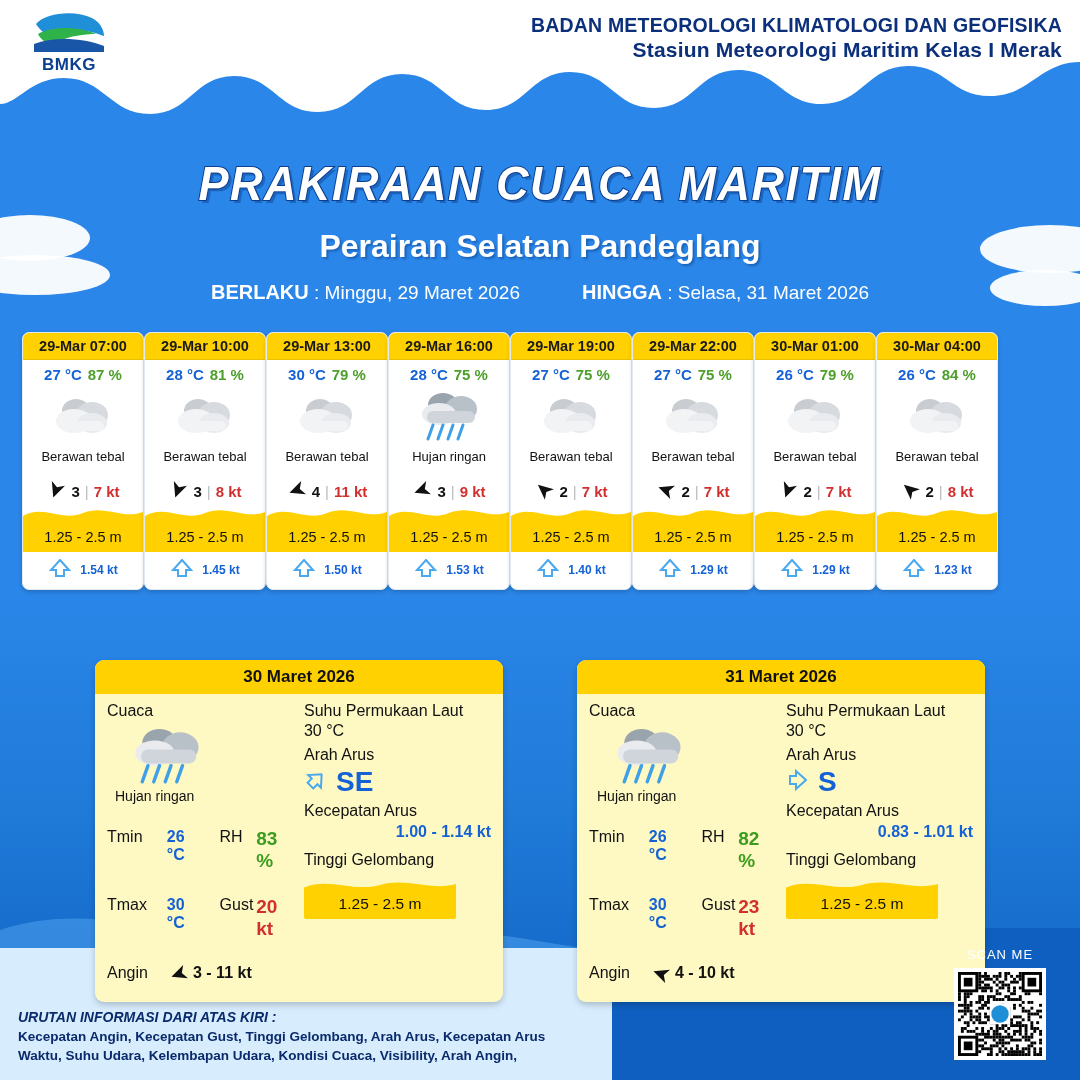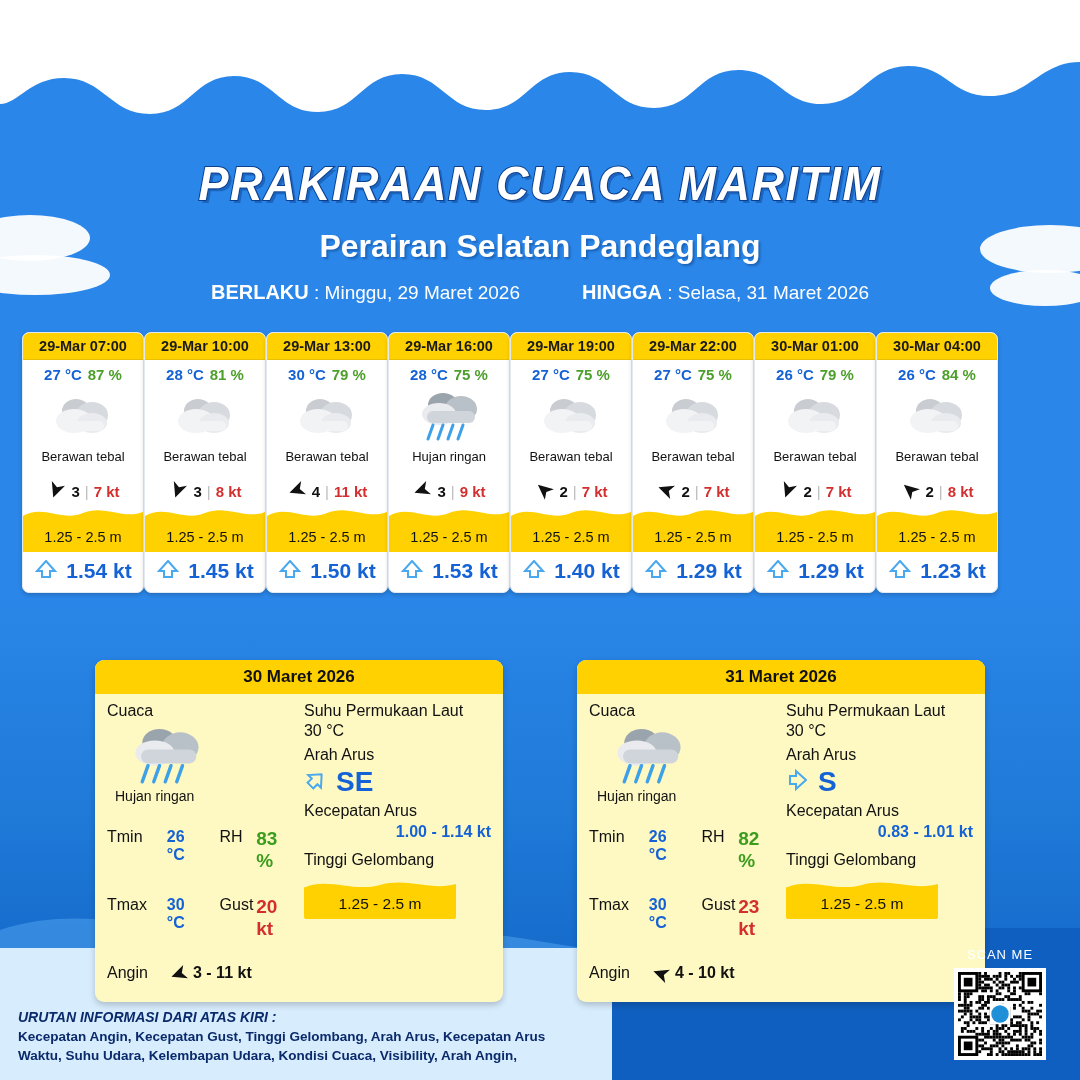--- a/index.html
+++ b/index.html
@@ -92,21 +92,21 @@
   }
   .card-wave-band .crest {
     position:absolute; left:0; right:0; bottom:30px; height:18px;
   }
   .card-wave-text {
     position:absolute; left:0; right:0; bottom:7px; text-align:center;
     font-size:14.5px; color:#111; font-weight:normal;
   }
   .card-curr {
     display:flex; align-items:center; justify-content:center; gap:8px;
-    padding:7px 0 9px; font-size:21px; color:#1462d6; font-weight:bold;
+    padding:7px 0 9px; font-size:12px; color:#1462d6; font-weight:bold;
   }
 
   
   .daily-wrap {
     position:absolute; top:660px; left:0; width:1080px; z-index:6;
     display:flex; justify-content:center; gap:74px;
   }
   .daily {
     width:408px; background:#fef9c3; border-radius:9px; overflow:hidden;
     box-shadow:0 3px 6px rgba(0,0,0,.2);
@@ -172,20 +172,32 @@
 <svg class="wave-bottom" viewBox="0 0 1080 220" preserveAspectRatio="none">
   <path d="M0,70 C120,30 240,110 360,78 C480,46 600,116 720,86 C840,56 960,112 1080,80 L1080,220 L0,220 Z" fill="#4fa3ef" opacity=".55"></path>
   <path d="M0,110 C130,70 250,150 380,118 C510,86 620,150 760,120 C900,90 980,140 1080,118 L1080,220 L0,220 Z" fill="#7dc0f6" opacity=".6"></path>
   <path d="M0,150 C140,118 260,186 400,156 C540,126 660,190 800,160 C920,134 1000,172 1080,156 L1080,220 L0,220 Z" fill="#a9d7fb" opacity=".75"></path>
   <path d="M0,186 C160,160 280,212 430,190 C590,166 700,210 860,190 C960,178 1020,196 1080,190 L1080,220 L0,220 Z" fill="#d7ecfd"></path>
 </svg>
 <div style="position:absolute;left:0;bottom:0;width:612px;height:132px;background:#d7ecfd;z-index:2;"></div>
 <div style="position:absolute;right:0;bottom:0;width:468px;height:152px;background:#0f5fc0;z-index:2;border-top-left-radius:30px;"></div>
 
 <div class="header">
+  <div class="logo-wrap">
+    <svg class="logo-mark" viewBox="0 0 78 44">
+      <path d="M6,14 C16,2 46,0 62,8 C70,12 74,20 74,26 C60,20 40,18 24,24 C16,27 10,20 6,14 Z" fill="#1f8fd8"></path>
+      <path d="M8,24 C22,16 48,16 66,24 C54,24 40,26 30,31 C20,36 12,32 8,24 Z" fill="#2fb24a"></path>
+      <path d="M4,34 C24,26 54,28 74,36 L74,42 L4,42 Z" fill="#1a56a8"></path>
+    </svg>
+    <div class="logo-text">BMKG</div>
+  </div>
+  <div class="org">
+    <div class="l1">BADAN METEOROLOGI KLIMATOLOGI DAN GEOFISIKA</div>
+    <div class="l2">Stasiun Meteorologi Maritim Kelas I Merak</div>
+  </div>
 </div>
 
 <div class="title-block">
   <div class="main-title">PRAKIRAAN CUACA MARITIM</div>
   <div class="sub-title">Perairan Selatan Pandeglang</div>
   <div class="valid-row">
     <div>
       <b>BERLAKU</b>
       <span>: Minggu, 29 Maret 2026</span>
     </div>

